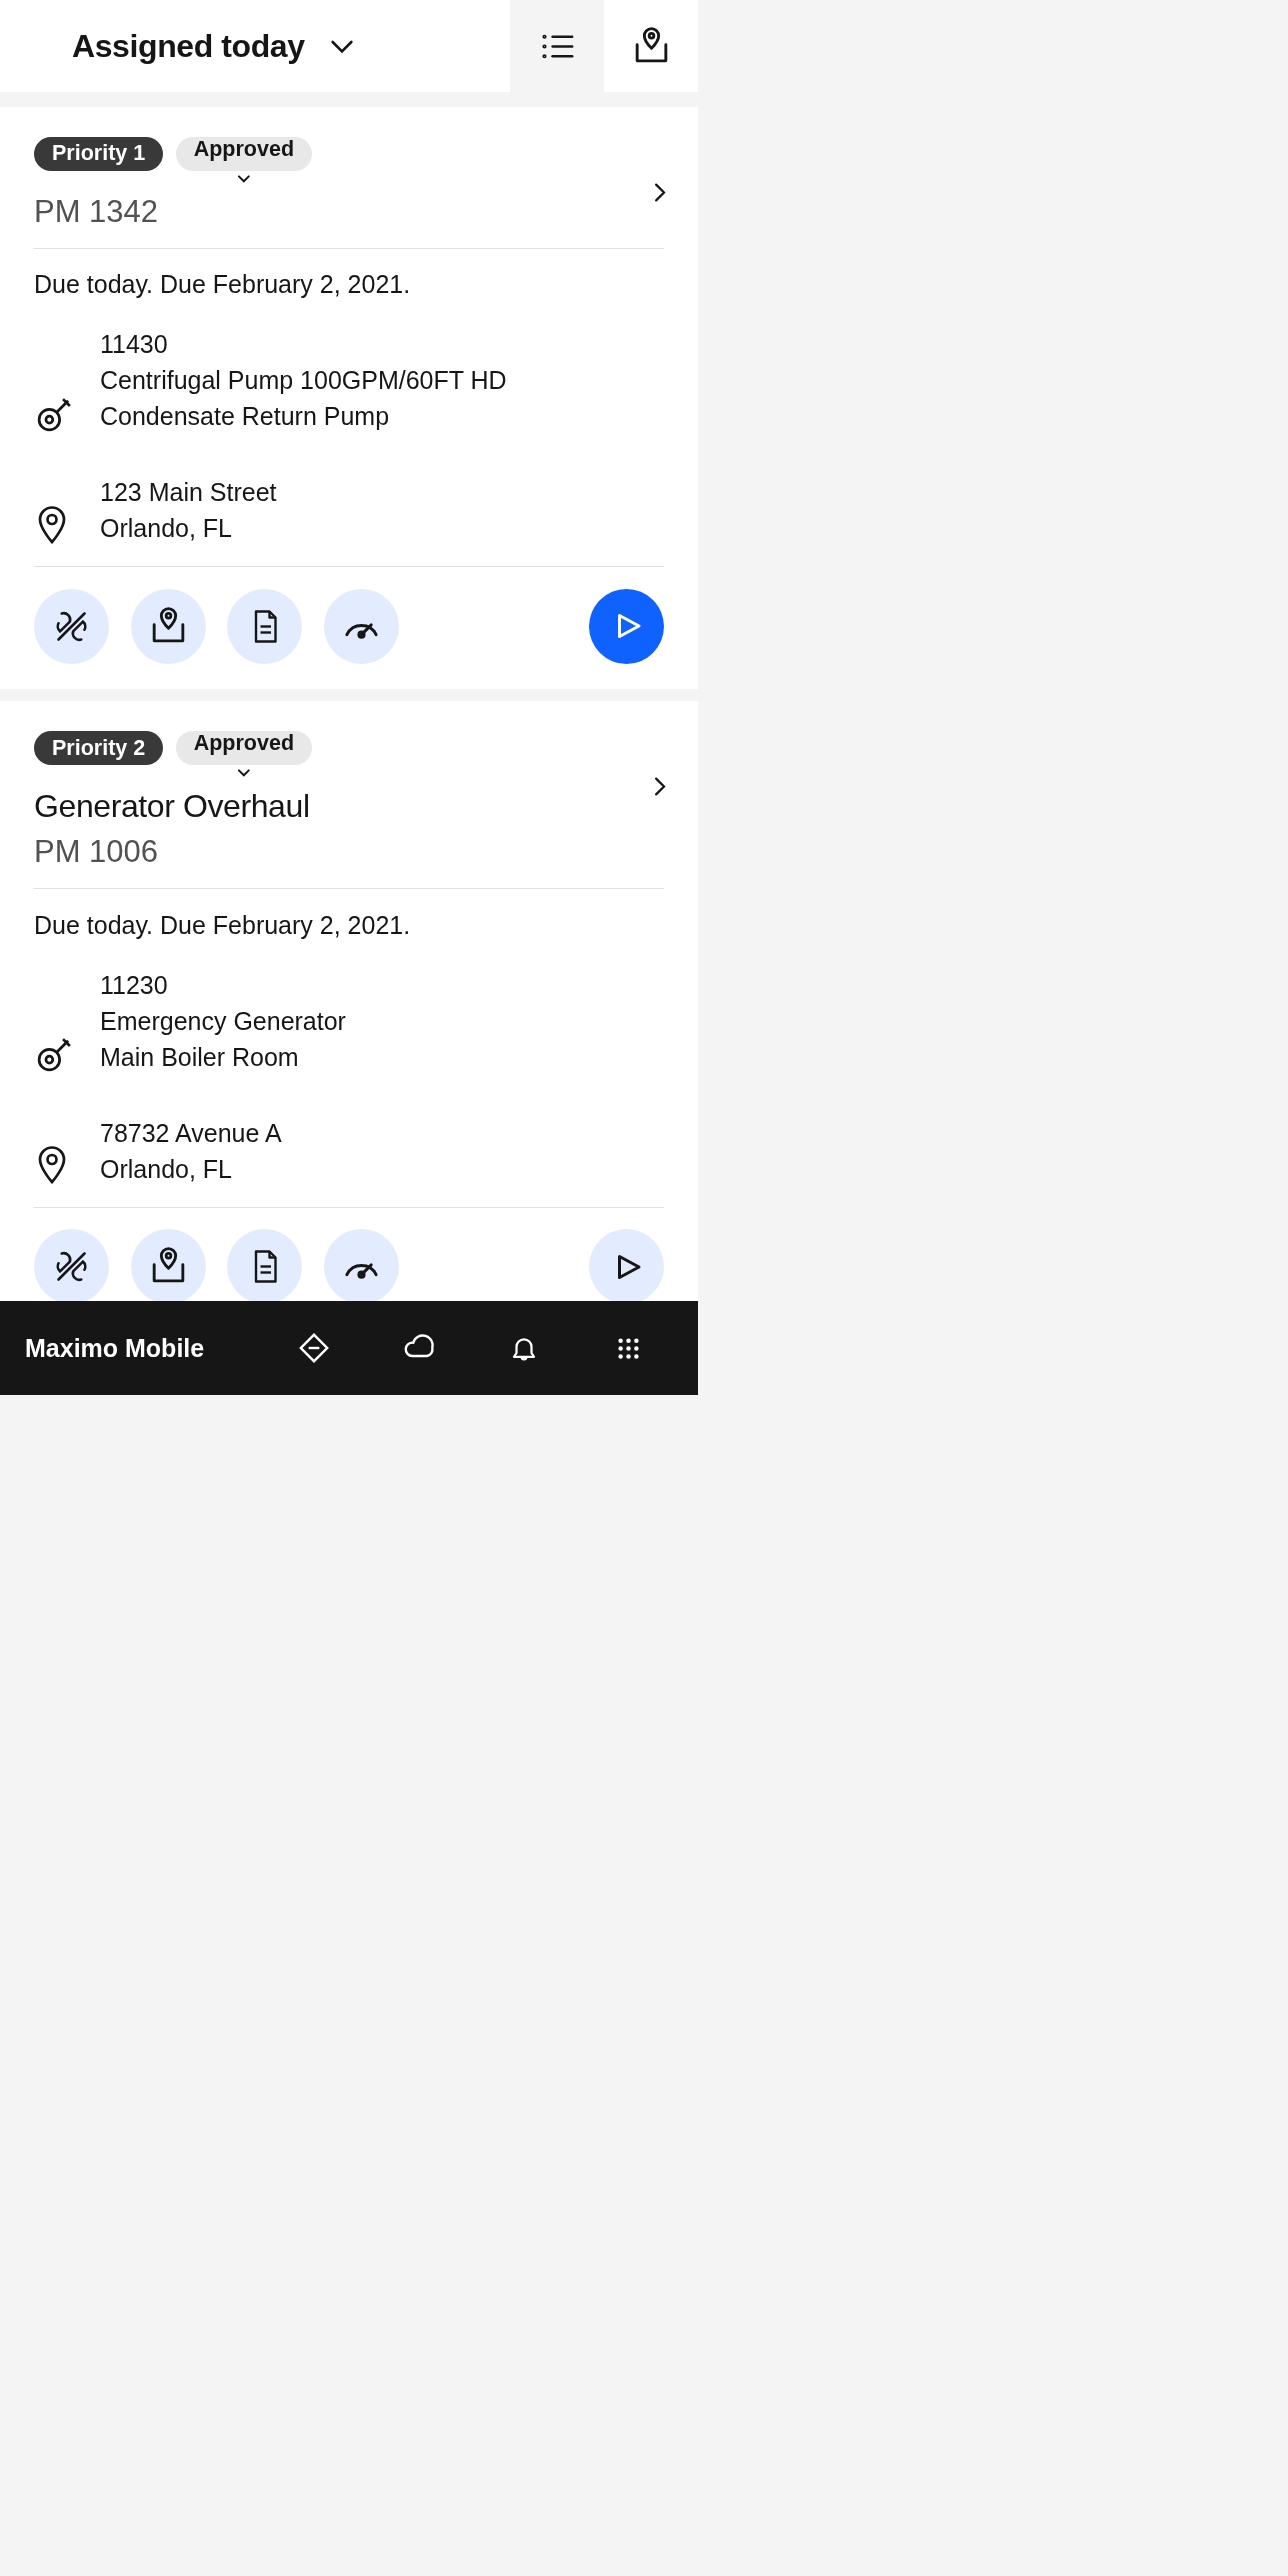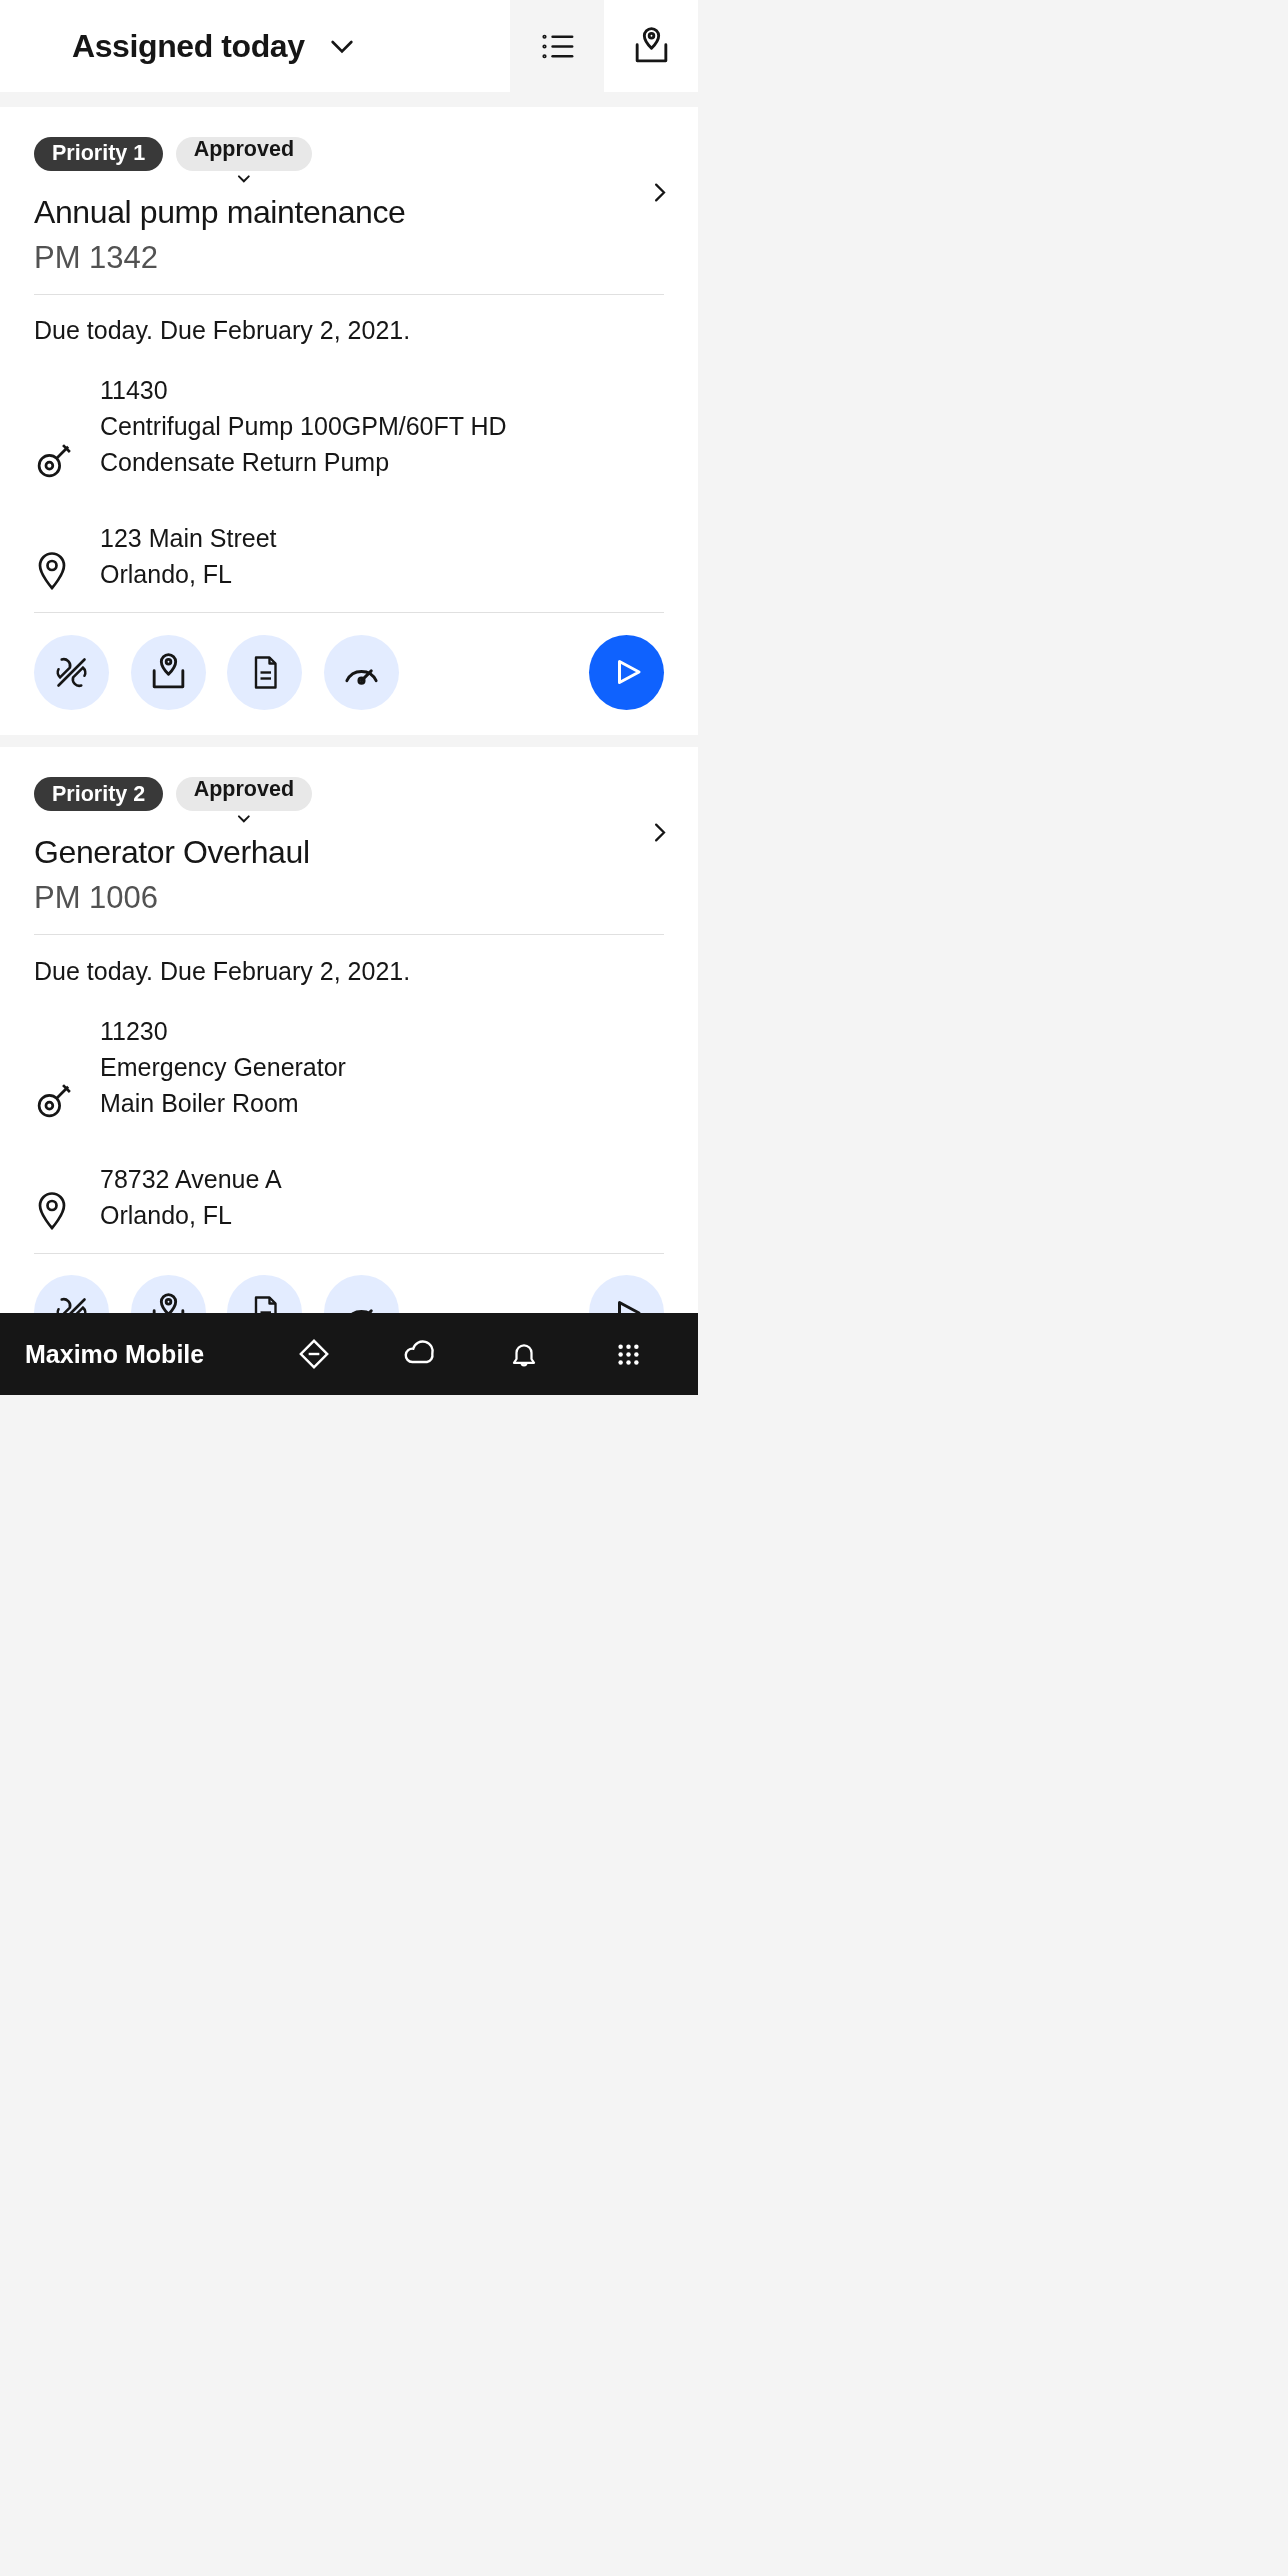--- a/index.html
+++ b/index.html
@@ -141,21 +141,21 @@
     width:75px; height:75px;
     border-radius:50%;
     display:flex; align-items:center; justify-content:center;
   }
   .circle-btn.soft { background:var(--blue-soft); }
   .circle-btn.blue { background:var(--blue); }
   .play-wrap { margin-left:auto; }
 
   
   .footer {
-    height:82px;
+    height:94px;
     background:var(--footer);
     color:#fff;
     display:flex;
     align-items:center;
     padding:0 25px 0 25px;
     gap:16px;
   }
   .footer-title { font-size:25px; font-weight:700; }
   .footer-spacer { flex:1; }
   .footer-btn {
@@ -212,21 +212,20 @@
           </span>
         <span class="badge light">
           <span>Approved</span>
           <span>
             <svg width="19.7" height="19.7" viewBox="0 0 24 24" stroke="#161616" stroke-width="2.4" fill="none" stroke-linecap="round">
                 <polyline points="6 9 12 15 18 9"></polyline>
               </svg>
           </span>
         </span>
       </div>
-      <div class="wo-title">Annual pump maintenance</div>
       <div class="wo-id">PM 1342</div>
       <span class="card-chevron">
         <svg width="27" height="27" viewBox="0 0 24 24" stroke="#161616" stroke-width="2" fill="none" stroke-linecap="round">
             <polyline points="9 5 16 12 9 19"></polyline>
           </svg>
       </span>
     </div>
 
     <div class="due">Due today. Due February 2, 2021.</div>
 

